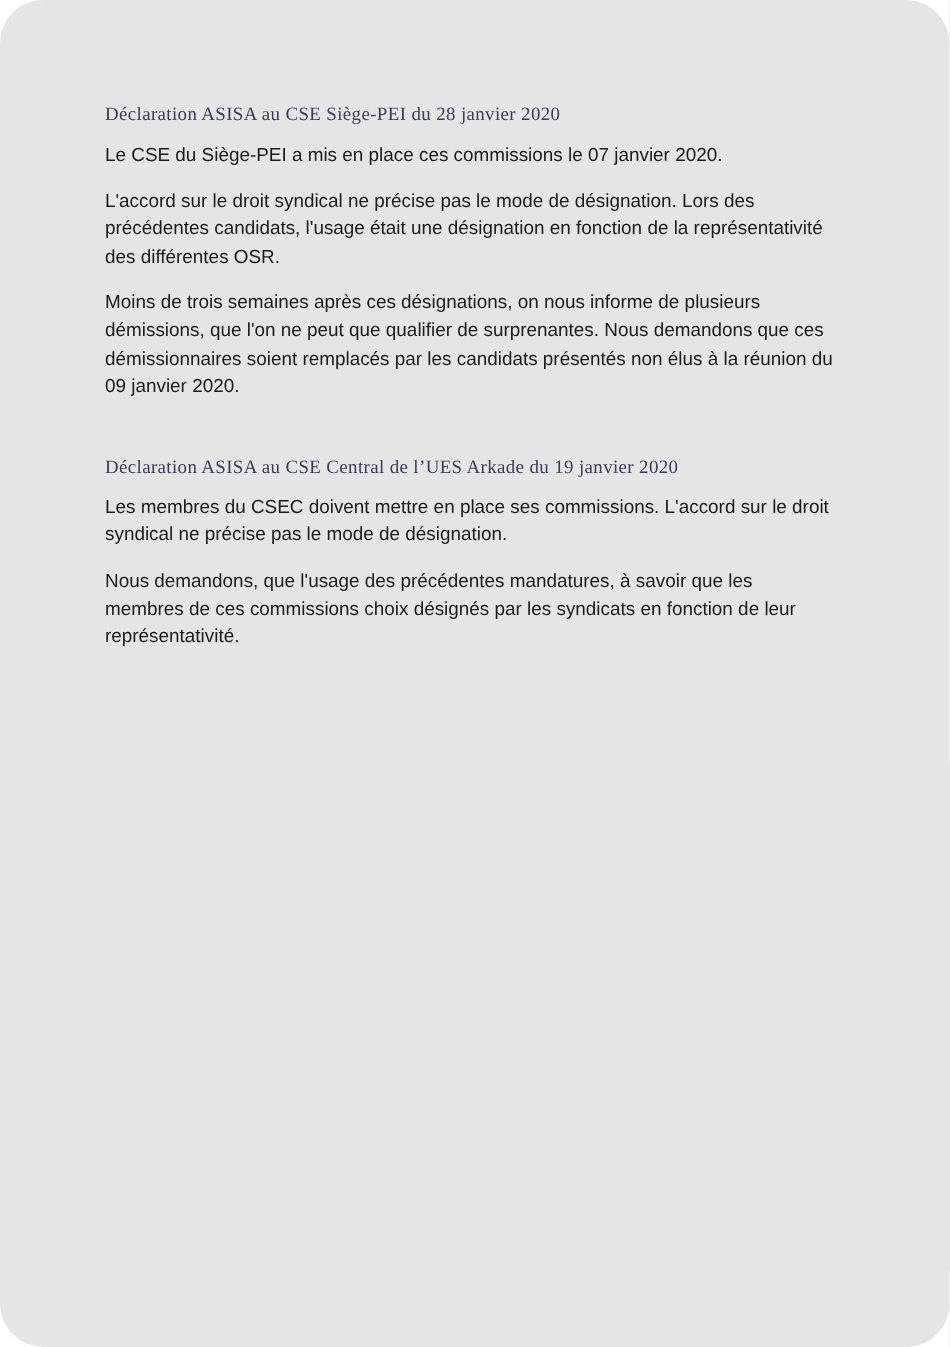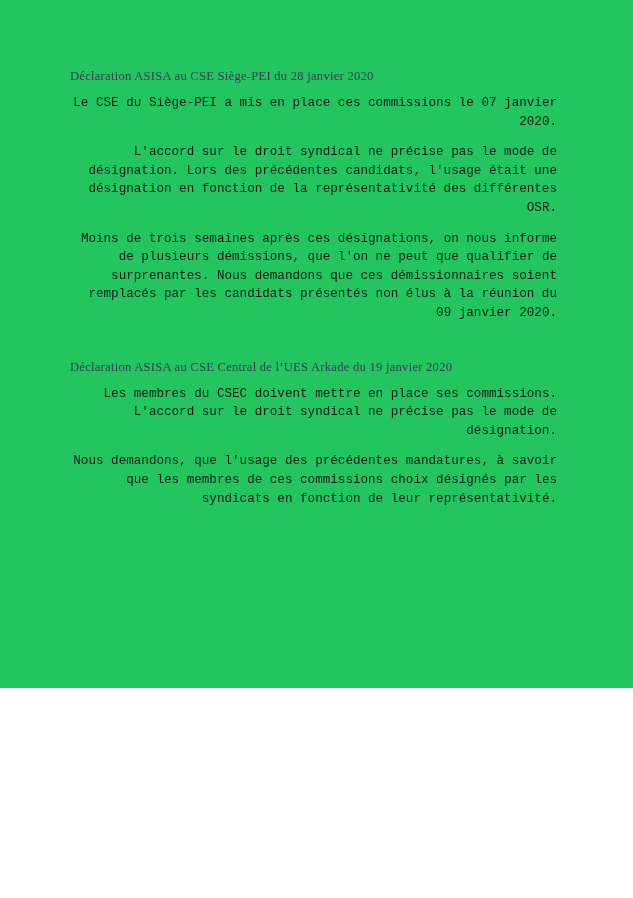--- a/index.html
+++ b/index.html
@@ -12,23 +12,24 @@
     height: 898px;
     background: #ffffff;
     font-family: "Liberation Sans", sans-serif;
     -webkit-font-smoothing: antialiased;
     overflow: hidden;
   }
 
   .page {
     position: relative;
     width: 633px;
-    height: 688px;
-    background: #22c55e;
+    height: 898px;
+    background: #e5e5e5;
     box-sizing: border-box;
+    border-radius: 29px;
   }
 
   .content {
     position: absolute;
     left: 70px;
     top: 68px;
     width: 487px;
   }
 
   
@@ -38,26 +39,26 @@
     line-height: 16px;
     color: #3b3b5c;
     font-weight: normal;
     margin: 0 0 10px 0;
     letter-spacing: 0.25px;
     white-space: pre-wrap;
   }
 
   
   .doc-para {
-    font-family: Liberation Mono, monospace;
+    font-family: Liberation Sans, sans-serif;
     font-size: 12.6px;
     line-height: 18.6px;
     color: #1b1b1b;
     margin: 0 0 12px 0;
-    text-align: right;
+    text-align: left;
     white-space: pre-wrap;
   }
 
   .doc-para:last-child {
     margin-bottom: 0;
   }
 
   
   .section-gap {
     height: 36px;

